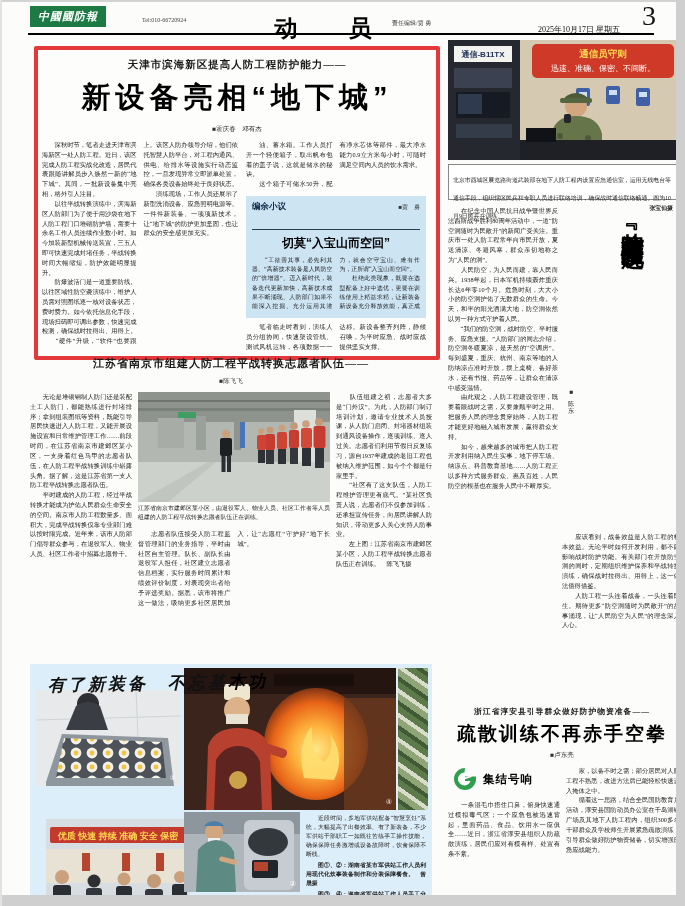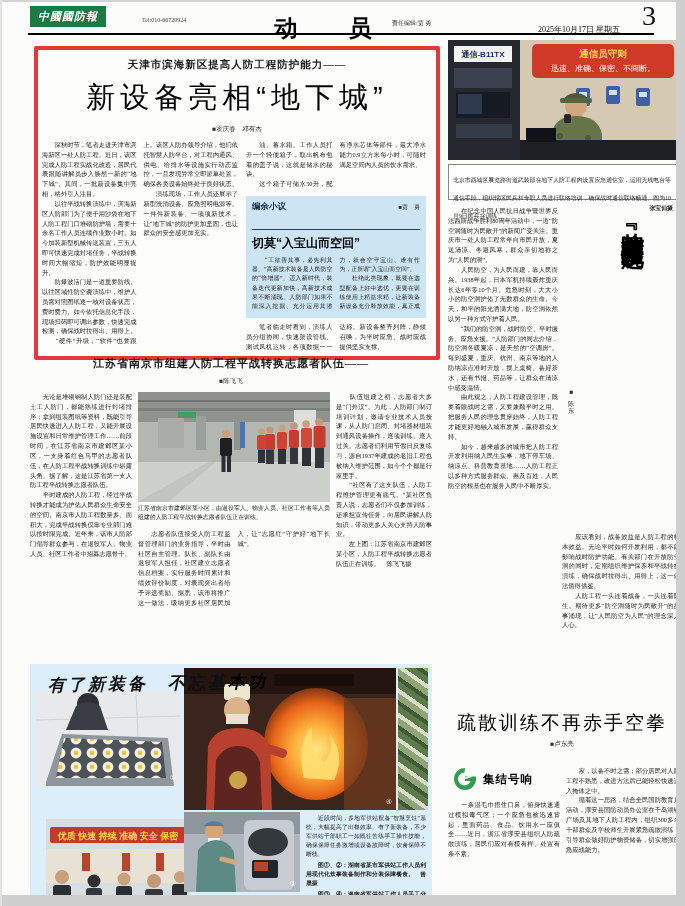--- a/index.html
+++ b/index.html
@@ -4,21 +4,21 @@
 <style>
   html,body{margin:0;padding:0;}
   #screen{position:relative;width:685px;height:906px;background:#d3d3d3;overflow:hidden;
           font-family:"Liberation Serif",serif;color:#1a1a1a;}
   #paper{position:absolute;left:2px;top:2px;width:674px;height:893px;background:#fcfcfa;}
   .abs{position:absolute;}
   .body-text{font:6.3px/1.56 "Liberation Serif",serif;text-align:justify;white-space:pre-wrap;
              overflow:hidden;color:#222;letter-spacing:0;}
   .cols2{column-count:2;column-gap:7px;column-fill:auto;height:100%;}
   .kicker{font-weight:bold;text-align:center;letter-spacing:1px;}
-  .headline{font-family:"Liberation Sans",sans-serif;font-weight:normal;text-align:center;color:#000;}
+  .headline{font-family:"Liberation Sans",sans-serif;font-weight:bold;text-align:center;color:#000;}
   .byline{text-align:center;font-size:6.5px;color:#333;}
   svg text{font-family:"Liberation Sans",sans-serif;}
   .marker{position:absolute;font-size:7px;color:#fff;line-height:1;}
 </style>
 </head>
 <body>
 
 <div id="screen">
 <div id="paper"></div>
 
@@ -45,21 +45,21 @@
 　　演练现场，工作人员还展示了新型洗消设备、应急照明电源等。一件件新装备、一项项新技术，让“地下城”的防护更加坚固，也让群众的安全感更加充实。</div>
     </div>
     <div style="width:180px;height:212px;display:flex;flex-direction:column;">
       <div class="body-text cols2" style="height:52px;flex:none;">　　油、蓄水箱。工作人员打开一个轻便箱子，取出帆布包着的盖子说，这就是储水的秘诀。
 　　这个箱子可储水50升，配有净水芯体等部件，最大净水能力0.9立方米每小时，可随时满足空间内人员的饮水需求。</div>
       <div style="flex:none;margin-top:4px;height:112px;background:#cde4f3;padding:5px 6px;">
         <div style="display:flex;justify-content:space-between;align-items:baseline;border-bottom:1px solid #2c3e55;padding-bottom:16px;">
           <span style="font:bold 8.5px 'Liberation Sans',sans-serif;color:#0d2a45;">编余小议</span>
           <span style="font-size:6px;color:#333;">■贾　勇</span>
         </div>
-        <div style="font:bold 12px 'Liberation Sans',sans-serif;margin:5px 0 4px;color:#000;">切莫“入宝山而空回”</div>
+        <div style="text-align:center;font:bold 12px 'Liberation Sans',sans-serif;margin:5px 0 4px;color:#000;">切莫“入宝山而空回”</div>
         <div style="height:62px;">
           <div class="body-text cols2" style="font-size:5.9px;">　　“工欲善其事，必先利其器。”高新技术装备是人民防空的“倍增器”。迈入新时代，装备迭代更新加快，高新技术成果不断涌现。人防部门如果不能深入挖掘、充分运用其潜力，就会空守宝山、难有作为，正所谓“入宝山而空回”。
 　　杜绝此类现象，既要在选型配备上好中选优，更要在训练使用上精益求精，让新装备新设备充分释放效能，真正成为护佑人民生命财产安全的坚实屏障。</div>
         </div>
       </div>
       <div class="body-text cols2" style="height:36px;flex:none;margin-top:4px;">　　笔者临走时看到，演练人员分组协同，快速架设管线、测试风机运转，各项数据一一达标。新设备整齐列阵，静候召唤，为平时应急、战时应战提供坚实支撑。</div>
     </div>
   </div>
 </div>
 
@@ -191,20 +191,21 @@
 　　如今，越来越多的城市把人防工程开发利用纳入民生实事，地下停车场、纳凉点、科普教育基地……人防工程正以多种方式服务群众、惠及百姓，人民防空的根基也在服务人民中不断厚实。</div>
 </div>
 <div class="abs" style="left:586px;top:214px;width:60px;height:316px;writing-mode:vertical-rl;font:bold 23px/1.2 'Liberation Sans',sans-serif;letter-spacing:1px;color:#000;">从『防空洞随时为民敞开』说起</div>
 <div class="abs" style="left:566px;top:388px;writing-mode:vertical-rl;font-size:6.5px;color:#333;">■陈　东</div>
 <div class="abs" style="left:562px;top:532px;width:118px;height:166px;">
   <div class="body-text" style="height:100%;">　　应该看到，战备效益是人防工程的根本效益。无论平时如何开发利用，都不能影响战时防护功能。有关部门在开放防空洞的同时，定期组织维护保养和平战转换演练，确保战时拉得出、用得上，这一做法值得借鉴。
 　　人防工程一头连着战备，一头连着民生。期待更多“防空洞随时为民敞开”的故事涌现，让“人民防空为人民”的理念深入人心。</div>
 </div>
 
 <div class="abs" style="left:442px;top:706px;width:240px;">
+  <div class="kicker" style="font-size:7.8px;">浙江省淳安县引导群众做好防护物资准备——</div>
   <div class="headline" style="font-size:19px;letter-spacing:2px;margin-top:4px;">疏散训练不再赤手空拳</div>
   <div class="byline" style="margin-top:4px;">■卢东亮</div>
 </div>
 <div class="abs" style="left:452px;top:764px;width:110px;height:30px;display:flex;align-items:center;gap:5px;">
   <svg width="26" height="26" viewBox="0 0 26 26">
     <path d="M13,2 a11,11 0 1 0 11,11 l-5,0 a6.5,6.5 0 1 1 -6.5,-6.5 z" fill="#2f9e4f"></path>
     <rect x="13" y="10.5" width="11" height="4.5" fill="#2f9e4f"></rect>
     <rect x="6" y="11.5" width="14" height="1.6" fill="#ffffff" transform="rotate(-18 13 13)"></rect>
   </svg>
   <span style="font:bold 11.5px 'Liberation Sans',sans-serif;color:#000;letter-spacing:1px;">集结号响</span>

